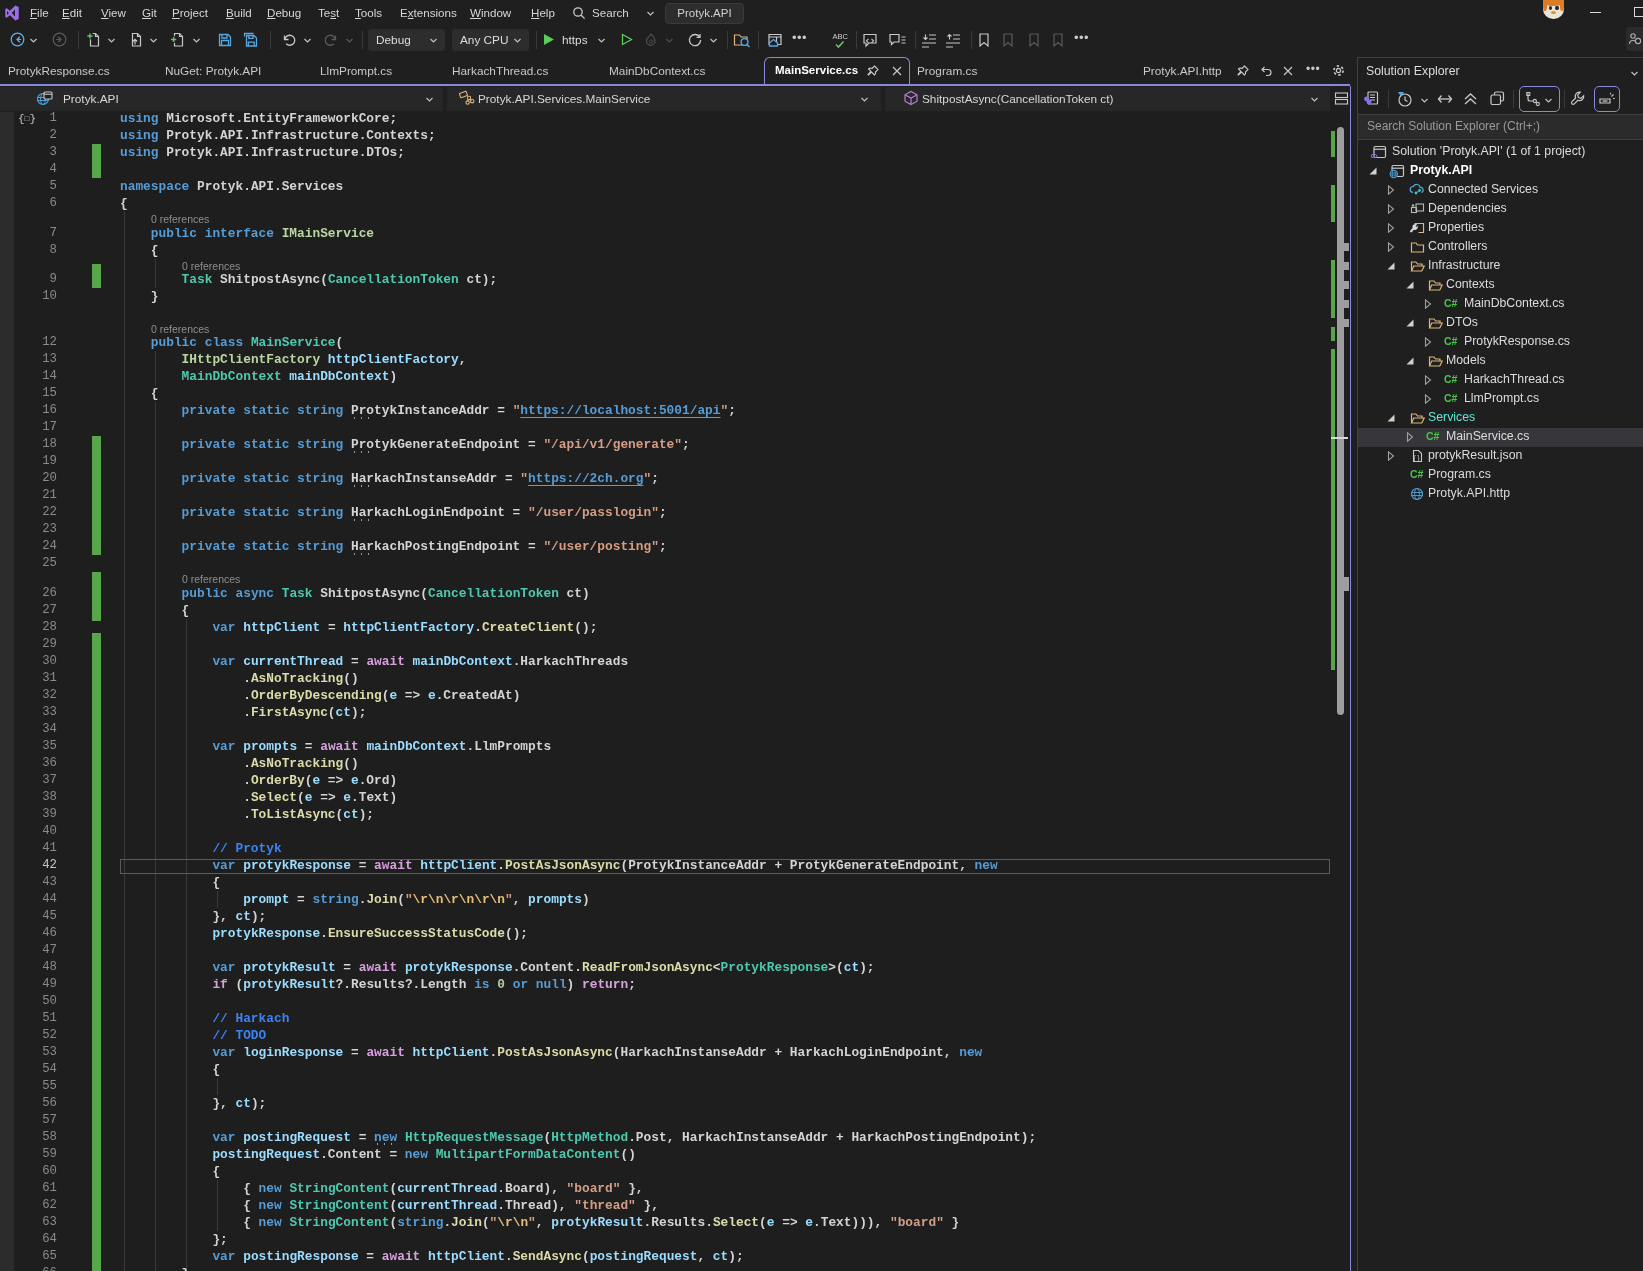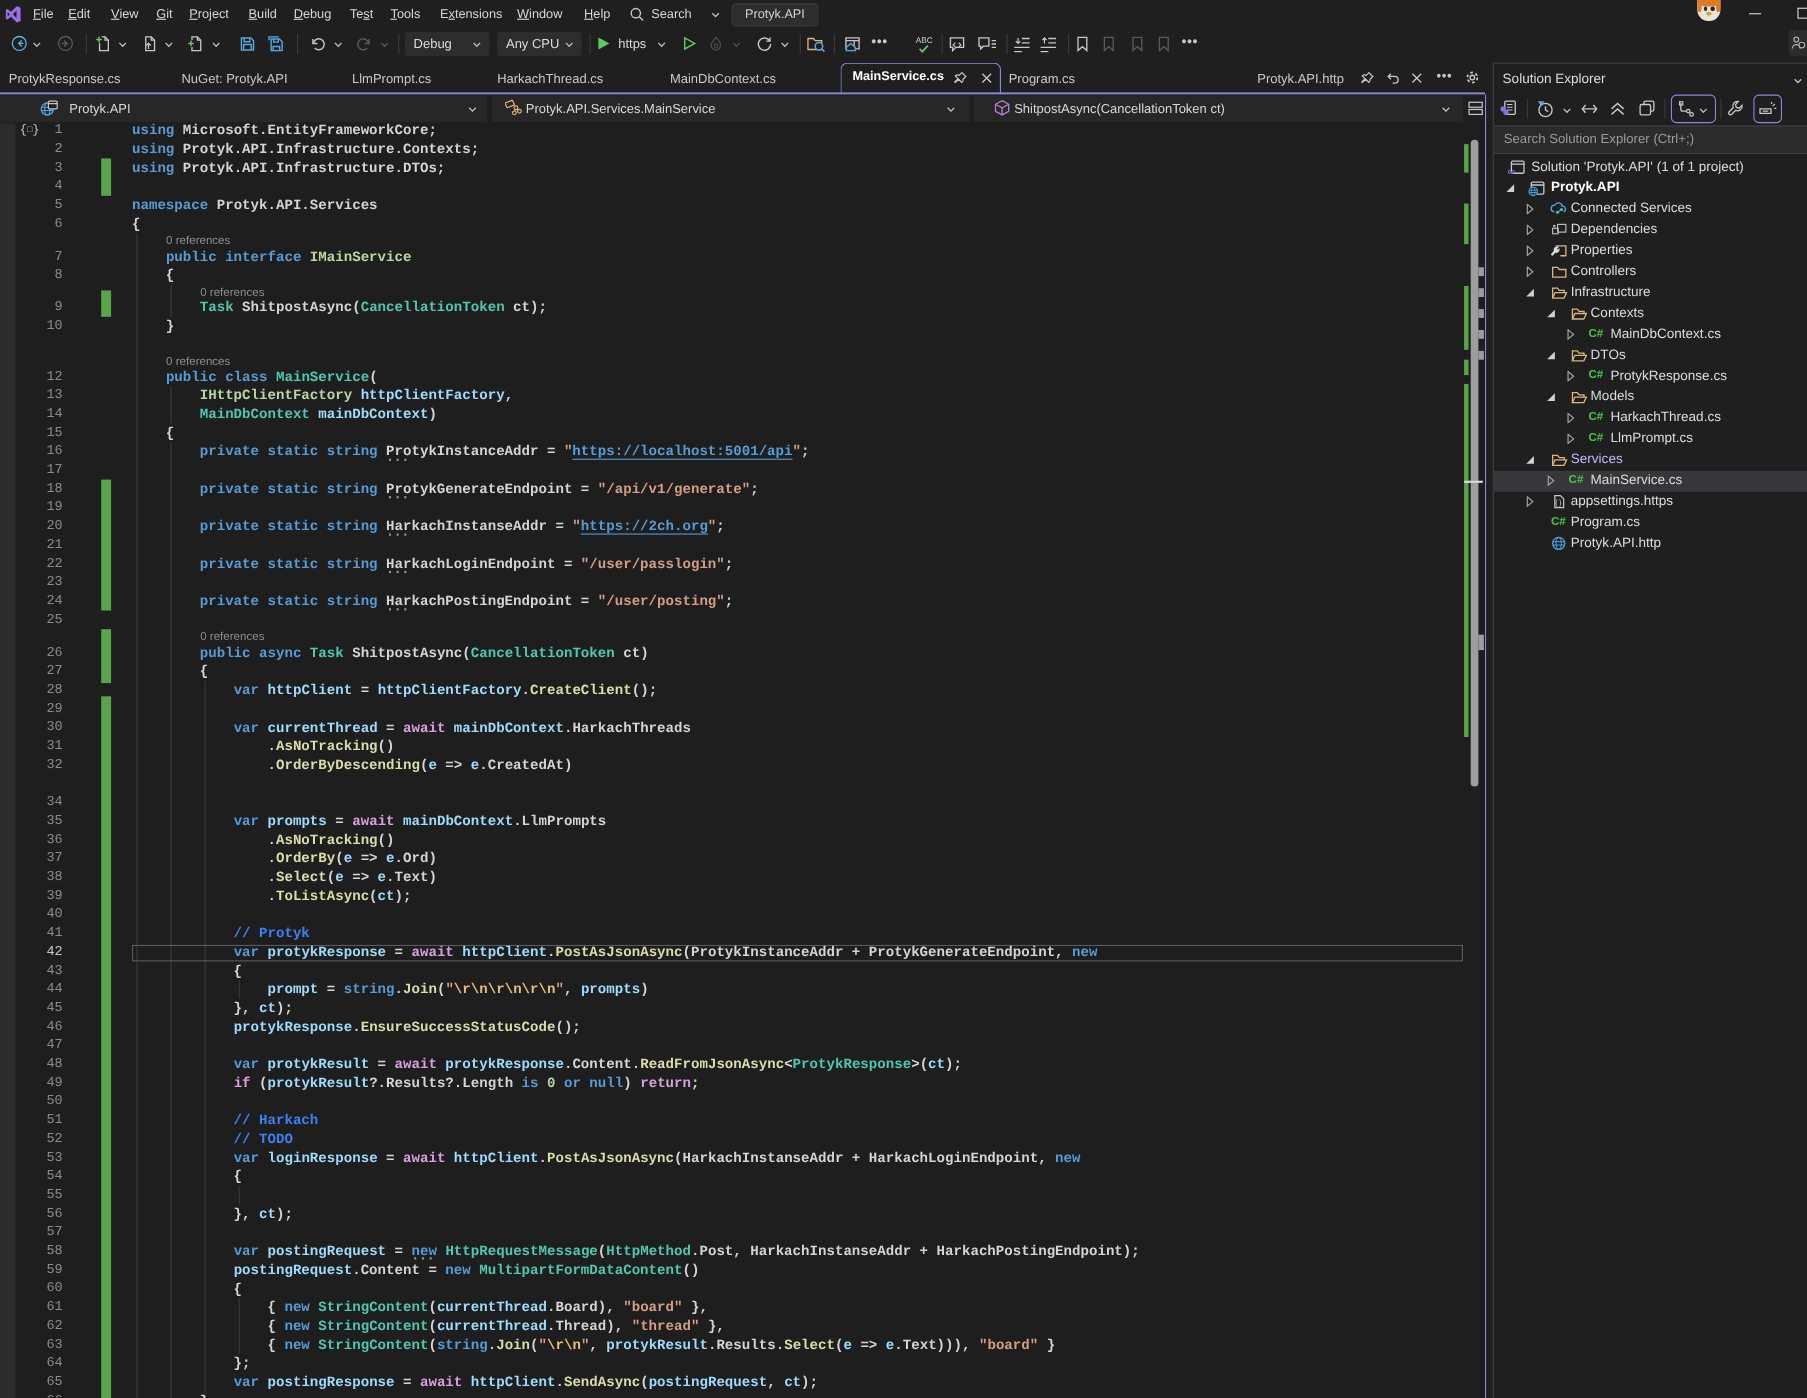--- a/index.html
+++ b/index.html
@@ -412,20 +412,24 @@
       <span class="code"><span class="w">            </span><span class="k">var</span><span class="v"> currentThread</span><span class="w"> = </span><span class="c">await</span><span class="v"> mainDbContext</span><span class="w">.HarkachThreads</span></span>
     </div>
 <div class="row" style="top:669.7px">
       <span class="num">31</span>
       <span class="code"><span class="w">                .</span><span class="m">AsNoTracking</span><span class="w">()</span></span>
     </div>
 <div class="row" style="top:686.7px">
       <span class="num">32</span>
       <span class="code"><span class="w">                .</span><span class="m">OrderByDescending</span><span class="w">(</span><span class="v">e</span><span class="w"> =&gt; </span><span class="v">e</span><span class="w">.CreatedAt)</span></span>
     </div>
+<div class="row" style="top:703.7px">
+      <span class="num">33</span>
+      <span class="code"><span class="w">                .</span><span class="m">FirstAsync</span><span class="w">(</span><span class="v">ct</span><span class="w">);</span></span>
+    </div>
 <div class="row" style="top:720.7px">
       <span class="num">34</span>
       <span class="code"></span>
     </div>
 <div class="row" style="top:737.7px">
       <span class="num">35</span>
       <span class="code"><span class="w">            </span><span class="k">var</span><span class="v"> prompts</span><span class="w"> = </span><span class="c">await</span><span class="v"> mainDbContext</span><span class="w">.LlmPrompts</span></span>
     </div>
 <div class="row" style="top:754.7px">
       <span class="num">36</span>
@@ -734,35 +738,35 @@
     </svg>
 <span class="abs" style="left:1444px;top:392px;font-size:10.5px;font-weight:bold;color:#49c649">C#</span>
 <span class="abs" style="left:1464px;top:391.0px;font-size:12.3px;color:#dcdcdc;white-space:nowrap">LlmPrompt.cs</span>
 <svg class="abs" style="left:1386px;top:413px" width="10" height="10" viewBox="0 0 10 10">
       <path d="M8.5 1.5 V8.5 H1.5 Z" fill="#d0d0d0"></path>
     </svg>
 <svg class="abs" style="left:1410px;top:411px" width="15" height="14" viewBox="0 0 15 14">
       <path d="M1.5 11.5 v-8.5 h4.5 l1.5 2 h4.5 v2" stroke="#dcb67a" stroke-width="1.2" fill="none"></path>
       <path d="M1.5 12 l2.2-5 h10.5 l-2.4 5 z" stroke="#dcb67a" stroke-width="1.2" fill="none"></path>
     </svg>
-<span class="abs" style="left:1428px;top:410.0px;font-size:12.3px;color:#c4b5fd;white-space:nowrap">Services</span>
+<span class="abs" style="left:1428px;top:410.0px;font-size:12.3px;color:#5eead4;white-space:nowrap">Services</span>
 <div class="abs" style="left:1358px;top:427.5px;width:285px;height:19px;background:#37373b"></div>
 <svg class="abs" style="left:1405px;top:432px" width="10" height="10" viewBox="0 0 10 10">
       <path d="M2.5 0.8 L7.5 5 L2.5 9.2 Z" stroke="#a0a0a0" stroke-width="1.1" fill="none"></path>
     </svg>
 <span class="abs" style="left:1426px;top:430px;font-size:10.5px;font-weight:bold;color:#49c649">C#</span>
 <span class="abs" style="left:1446px;top:429.0px;font-size:12.3px;color:#dcdcdc;white-space:nowrap">MainService.cs</span>
 <svg class="abs" style="left:1386px;top:451px" width="10" height="10" viewBox="0 0 10 10">
       <path d="M2.5 0.8 L7.5 5 L2.5 9.2 Z" stroke="#a0a0a0" stroke-width="1.1" fill="none"></path>
     </svg>
 <svg class="abs" style="left:1410px;top:449px" width="14" height="14" viewBox="0 0 14 14">
       <path d="M3.5 1.5 h5 l3 3 v8 h-8 z" stroke="#c8c8c8" stroke-width="1.1" fill="none"></path>
       <text x="3.6" y="10.5" font-size="7" fill="#c8c8c8" font-family="Liberation Sans">{ }</text>
     </svg>
-<span class="abs" style="left:1428px;top:448.0px;font-size:12.3px;color:#dcdcdc;white-space:nowrap">appsettings.https</span>
+<span class="abs" style="left:1428px;top:448.0px;font-size:12.3px;color:#dcdcdc;white-space:nowrap">protykResult.json</span>
 <span class="abs" style="left:1410px;top:468px;font-size:10.5px;font-weight:bold;color:#49c649">C#</span>
 <span class="abs" style="left:1428px;top:467.0px;font-size:12.3px;color:#dcdcdc;white-space:nowrap">Program.cs</span>
 <svg class="abs" style="left:1410px;top:487px" width="14" height="14" viewBox="0 0 14 14">
       <circle cx="7" cy="7" r="5.5" stroke="#4ea3dd" stroke-width="1.2" fill="none"></circle>
       <ellipse cx="7" cy="7" rx="2.4" ry="5.5" stroke="#4ea3dd" stroke-width="0.9" fill="none"></ellipse>
       <path d="M1.6 5.5 h10.8 M1.6 8.5 h10.8" stroke="#4ea3dd" stroke-width="0.9"></path>
     </svg>
 <span class="abs" style="left:1428px;top:486.0px;font-size:12.3px;color:#dcdcdc;white-space:nowrap">Protyk.API.http</span>
 </div>
 </body></html>

